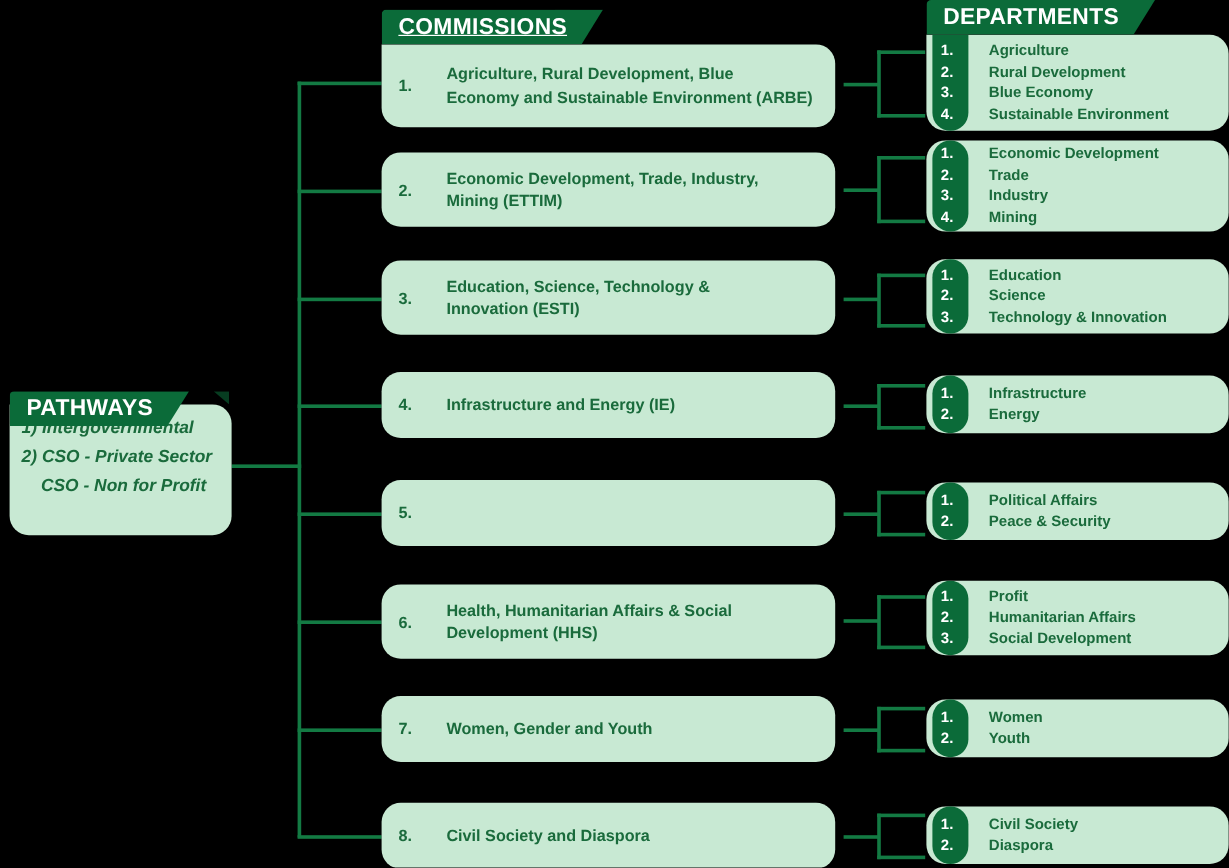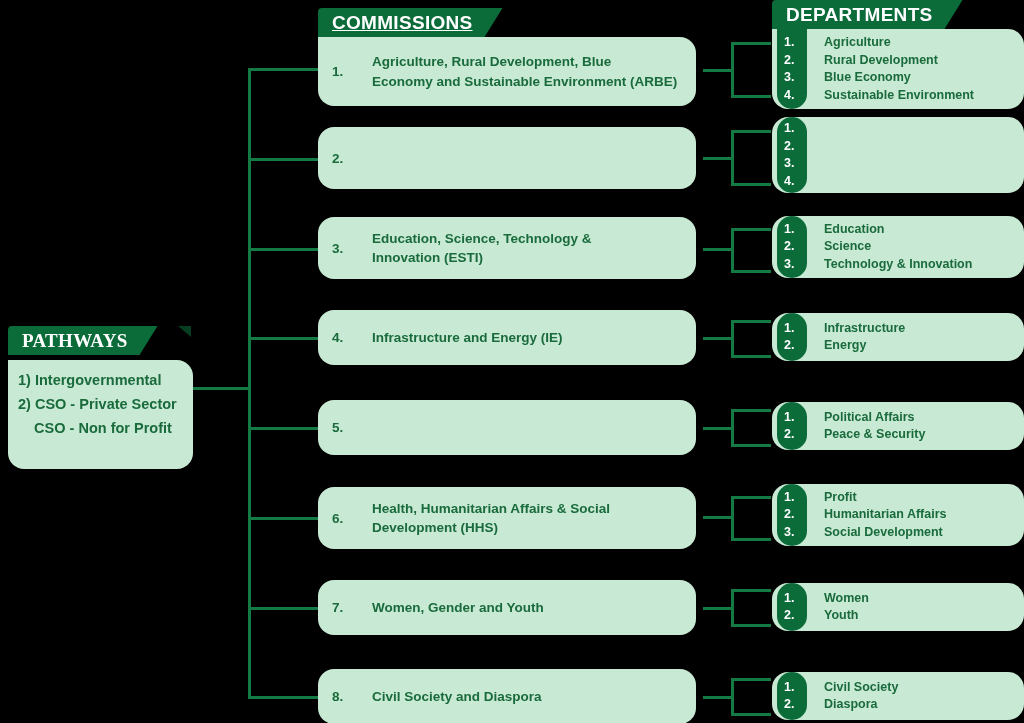--- a/index.html
+++ b/index.html
@@ -140,24 +140,24 @@
     z-index: 2;
   }
   .line-h { height: 3px; }
   .line-v { width: 3px; }
 </style>
 </head>
 <body>
 
 <div id="canvas">
 
-  <div class="ribbon" style="left:8px; top:326px;font-family:Liberation Serif, serif;">PATHWAYS</div>
+  <div class="ribbon" style="left:8px; top:326px;">PATHWAYS</div>
   <div class="ribbon-fold" style="left:178px; top:326px;"></div>
 
-  <div class="panel has-header" style="left:8px; top:360px; width:185px; height:109px;">
+  <div class="panel has-header" style="left:8px; top:337px; width:185px; height:109px;font-style:italic;">
     <div class="pw-list">
       <div class="pw-item">1) Intergovernmental</div>
       <div class="pw-item">2) CSO - Private Sector</div>
       <div class="pw-item">    CSO - Non for Profit</div>
     </div>
   </div>
 
   <div class="line-h" style="left:193px; top:387px; width:58px;"></div>
 
   <div class="line-v" style="left:248px; top:68px; height:630px;"></div>
@@ -178,20 +178,22 @@
     <div class="comm-box">
       <span class="comm-num">1.</span>
       <span class="comm-label">Agriculture, Rural Development, Blue
 Economy and Sustainable Environment (ARBE)</span>
     </div>
   </div>
 
   <div class="panel" style="left:318px; top:127px; width:378px; height:62px;">
     <div class="comm-box">
       <span class="comm-num">2.</span>
+      <span class="comm-label">Economic Development, Trade, Industry,
+Mining (ETTIM)</span>
     </div>
   </div>
 
   <div class="panel" style="left:318px; top:217px; width:378px; height:62px;">
     <div class="comm-box">
       <span class="comm-num">3.</span>
       <span class="comm-label">Education, Science, Technology &amp;
 Innovation (ESTI)</span>
     </div>
   </div>
@@ -289,20 +291,26 @@
     </div>
   </div>
 
   <div class="panel" style="left:772px; top:117px; width:252px; height:76px;">
     <div class="dept-strip">
       <div class="dept-strip-num">1.</div>
       <div class="dept-strip-num">2.</div>
       <div class="dept-strip-num">3.</div>
       <div class="dept-strip-num">4.</div>
     </div>
+    <div class="dept-list">
+      <div class="dept-item">Economic Development</div>
+      <div class="dept-item">Trade</div>
+      <div class="dept-item">Industry</div>
+      <div class="dept-item">Mining</div>
+    </div>
   </div>
 
   <div class="panel" style="left:772px; top:216px; width:252px; height:62px;">
     <div class="dept-strip">
       <div class="dept-strip-num">1.</div>
       <div class="dept-strip-num">2.</div>
       <div class="dept-strip-num">3.</div>
     </div>
     <div class="dept-list">
       <div class="dept-item">Education</div>

